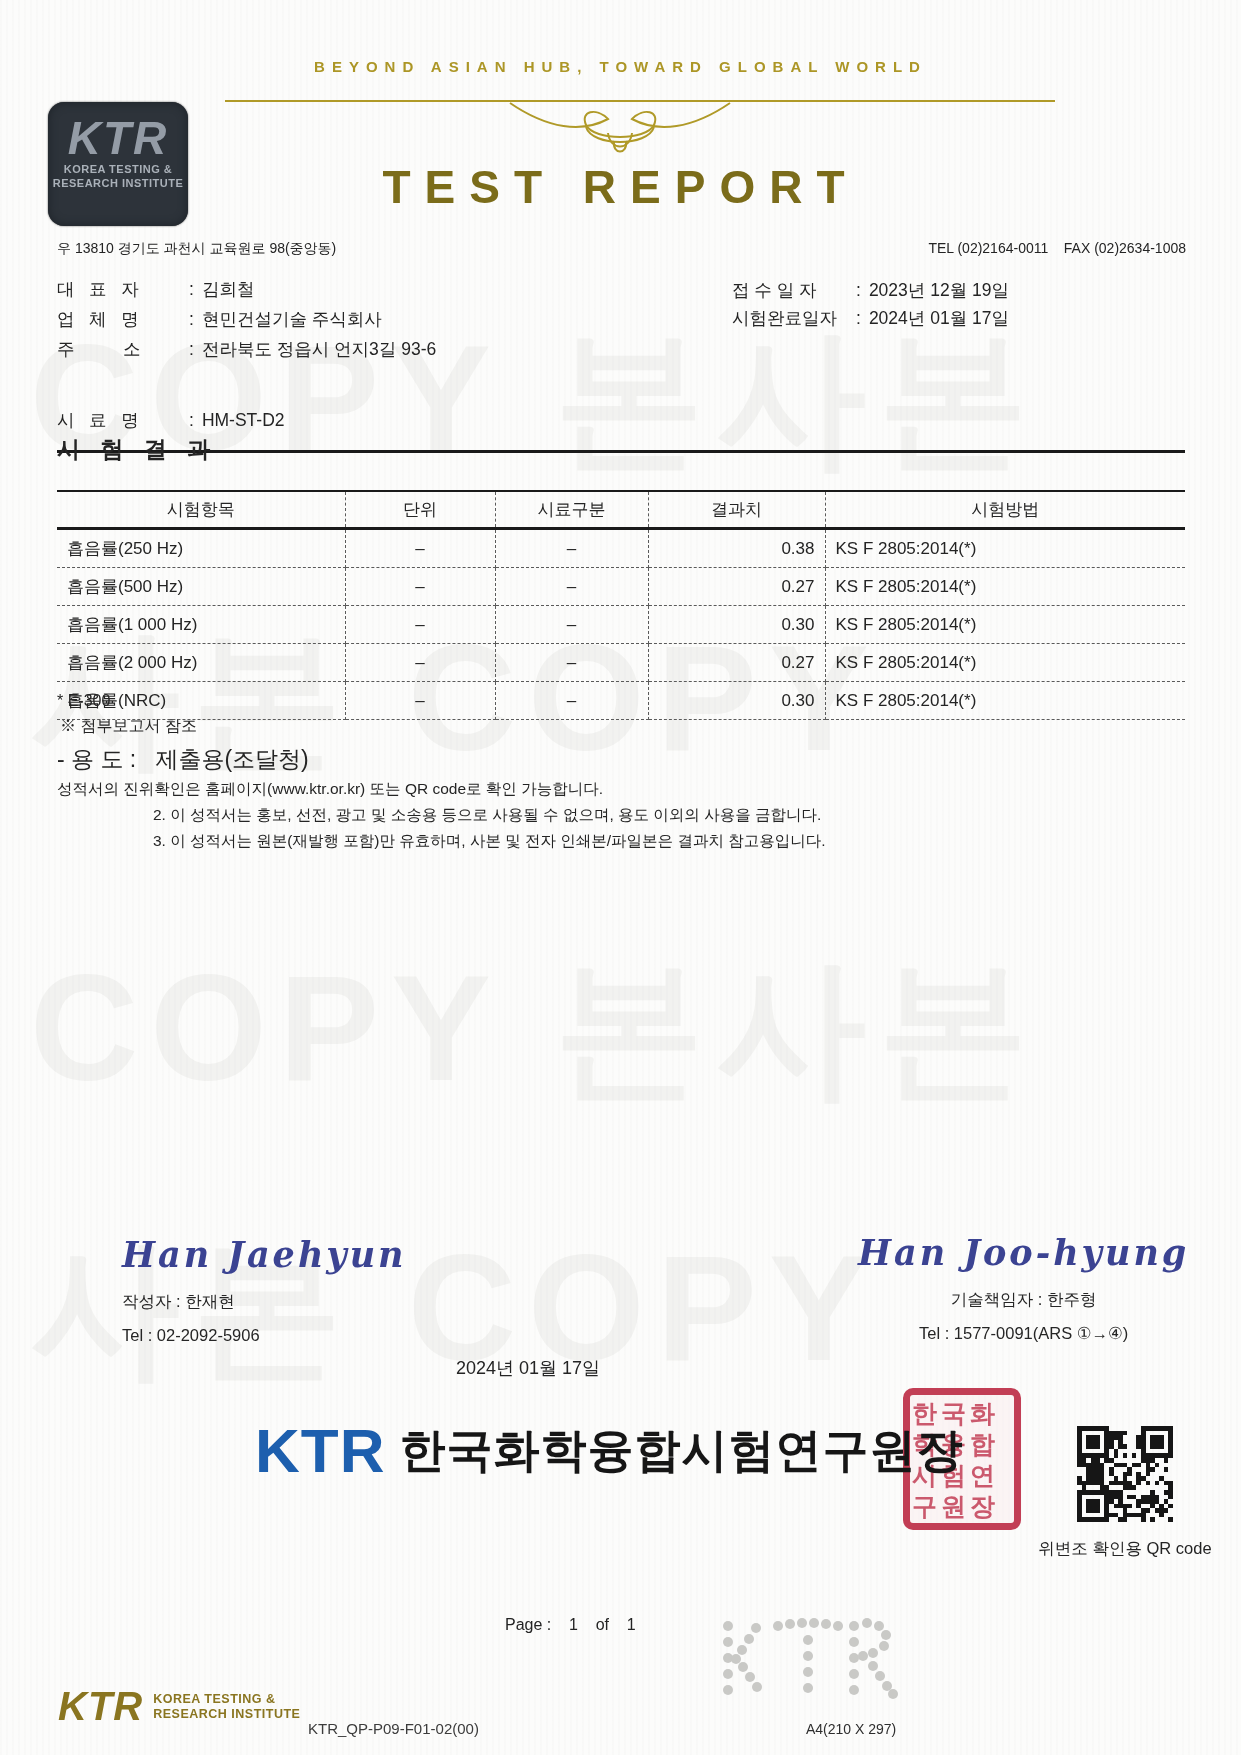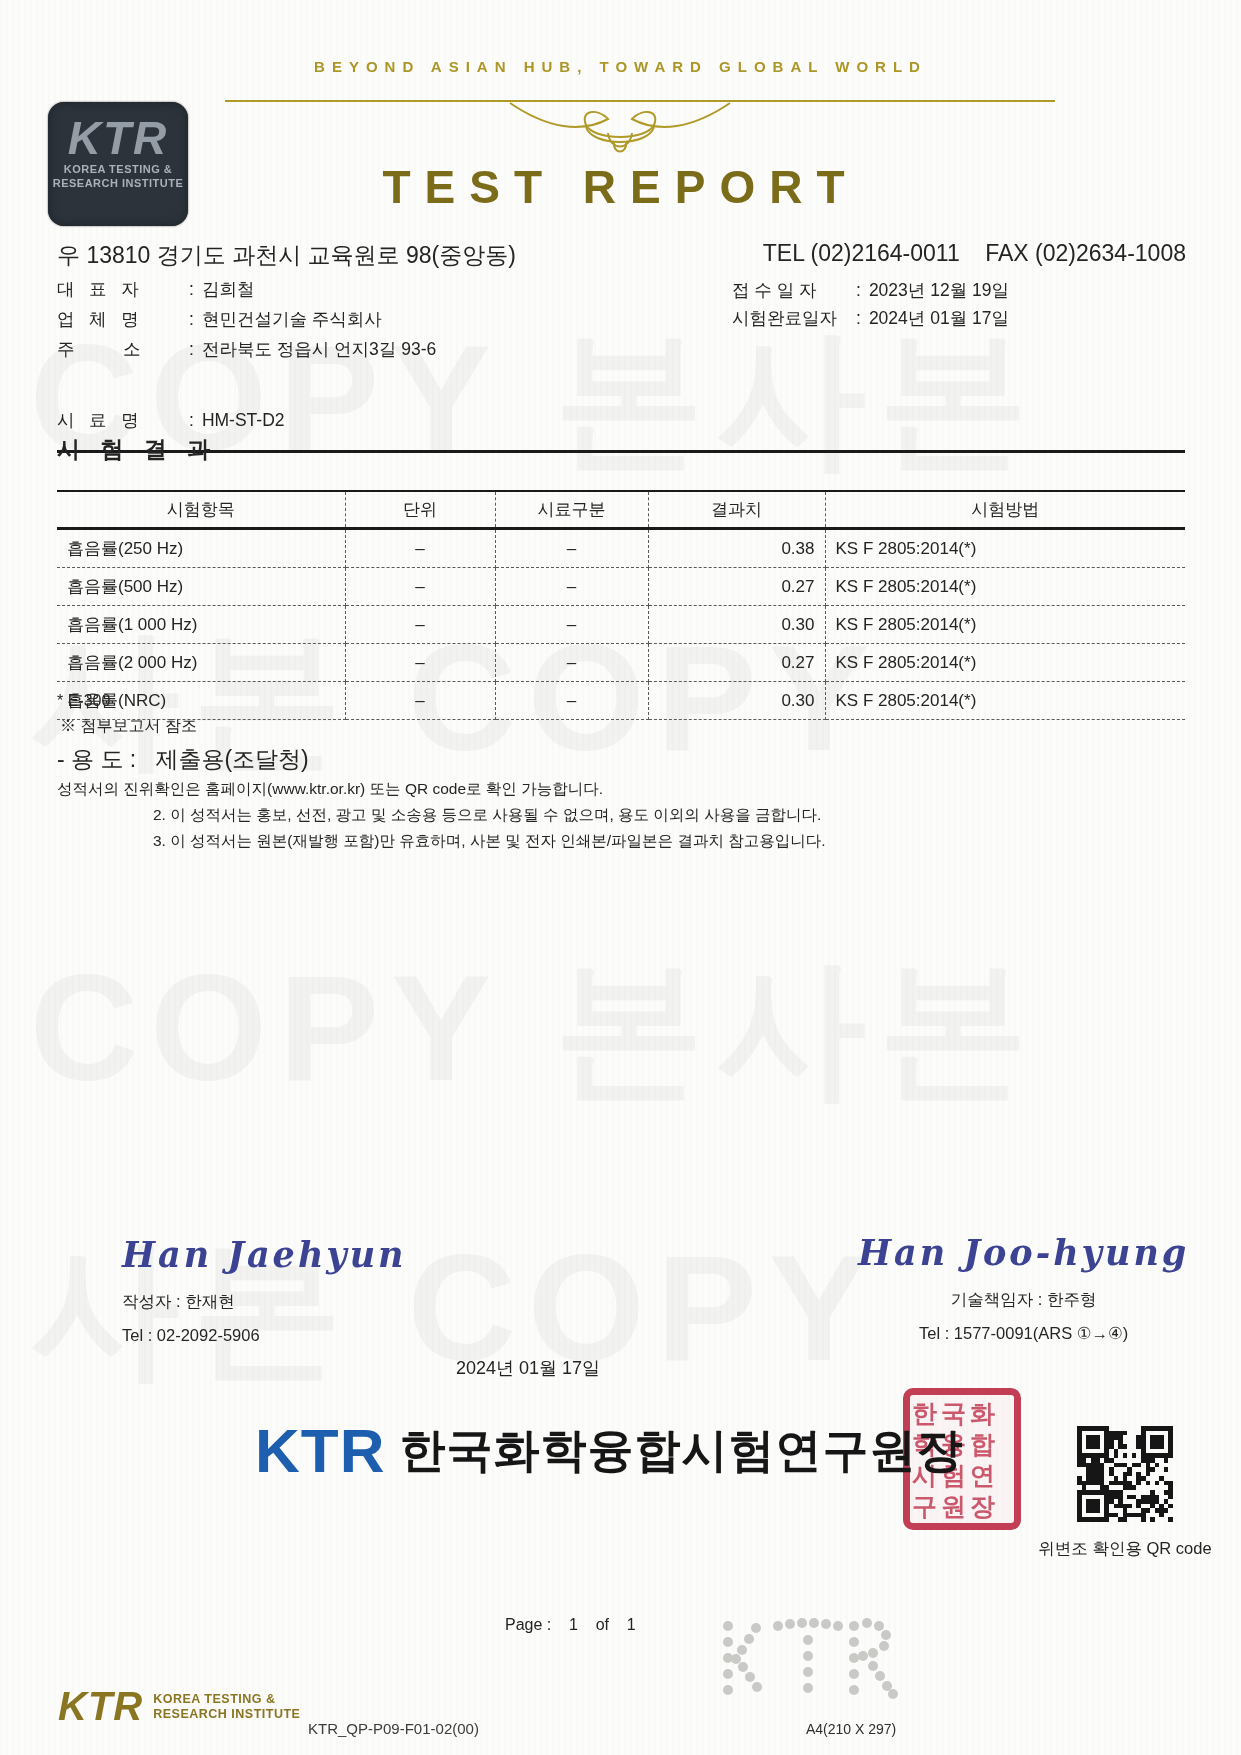--- a/index.html
+++ b/index.html
@@ -20,21 +20,21 @@
   .flourish{top:101px;left:508px;}
   .ktr-stamp{top:102px;left:48px;width:140px;height:124px;background:#2d333a;border-radius:16px;
     box-shadow:inset 0 0 10px #1d2228, 0 0 2px #555;text-align:center;color:#99a1aa;}
   .ktr-stamp-logo{font-size:46px;font-weight:bold;font-style:italic;letter-spacing:2px;
     color:#949ca6;margin-top:12px;line-height:48px;}
   .ktr-stamp-sub{font-size:11px;font-weight:bold;color:#aab1b9;line-height:14px;letter-spacing:0.5px;}
   .report-title{top:160px;left:0;width:100%;text-align:center;color:#7b6c1a;font-weight:bold;
     font-size:46px;letter-spacing:14px;}
   
   .addr-row{top:240px;left:57px;width:1129px;display:flex;justify-content:space-between;
-    font-size:23px;}
+    font-size:14px;}
   .addr-right{white-space:pre;}
   
   .info-left{top:274px;left:57px;font-size:17.5px;line-height:30px;}
   .info-right{top:276px;left:732px;font-size:17.5px;line-height:28px;}
   .lbl{display:inline-block;width:132px;white-space:pre;}
   .lbl-r{display:inline-block;width:124px;white-space:pre;}
   .colon{display:inline-block;margin-right:8px;}
   .sample-row{top:408px;left:57px;font-size:17.5px;}
   
   .rule-heavy{top:450px;left:57px;width:1128px;border-top:3.5px solid #1a1a1a;height:0;}

